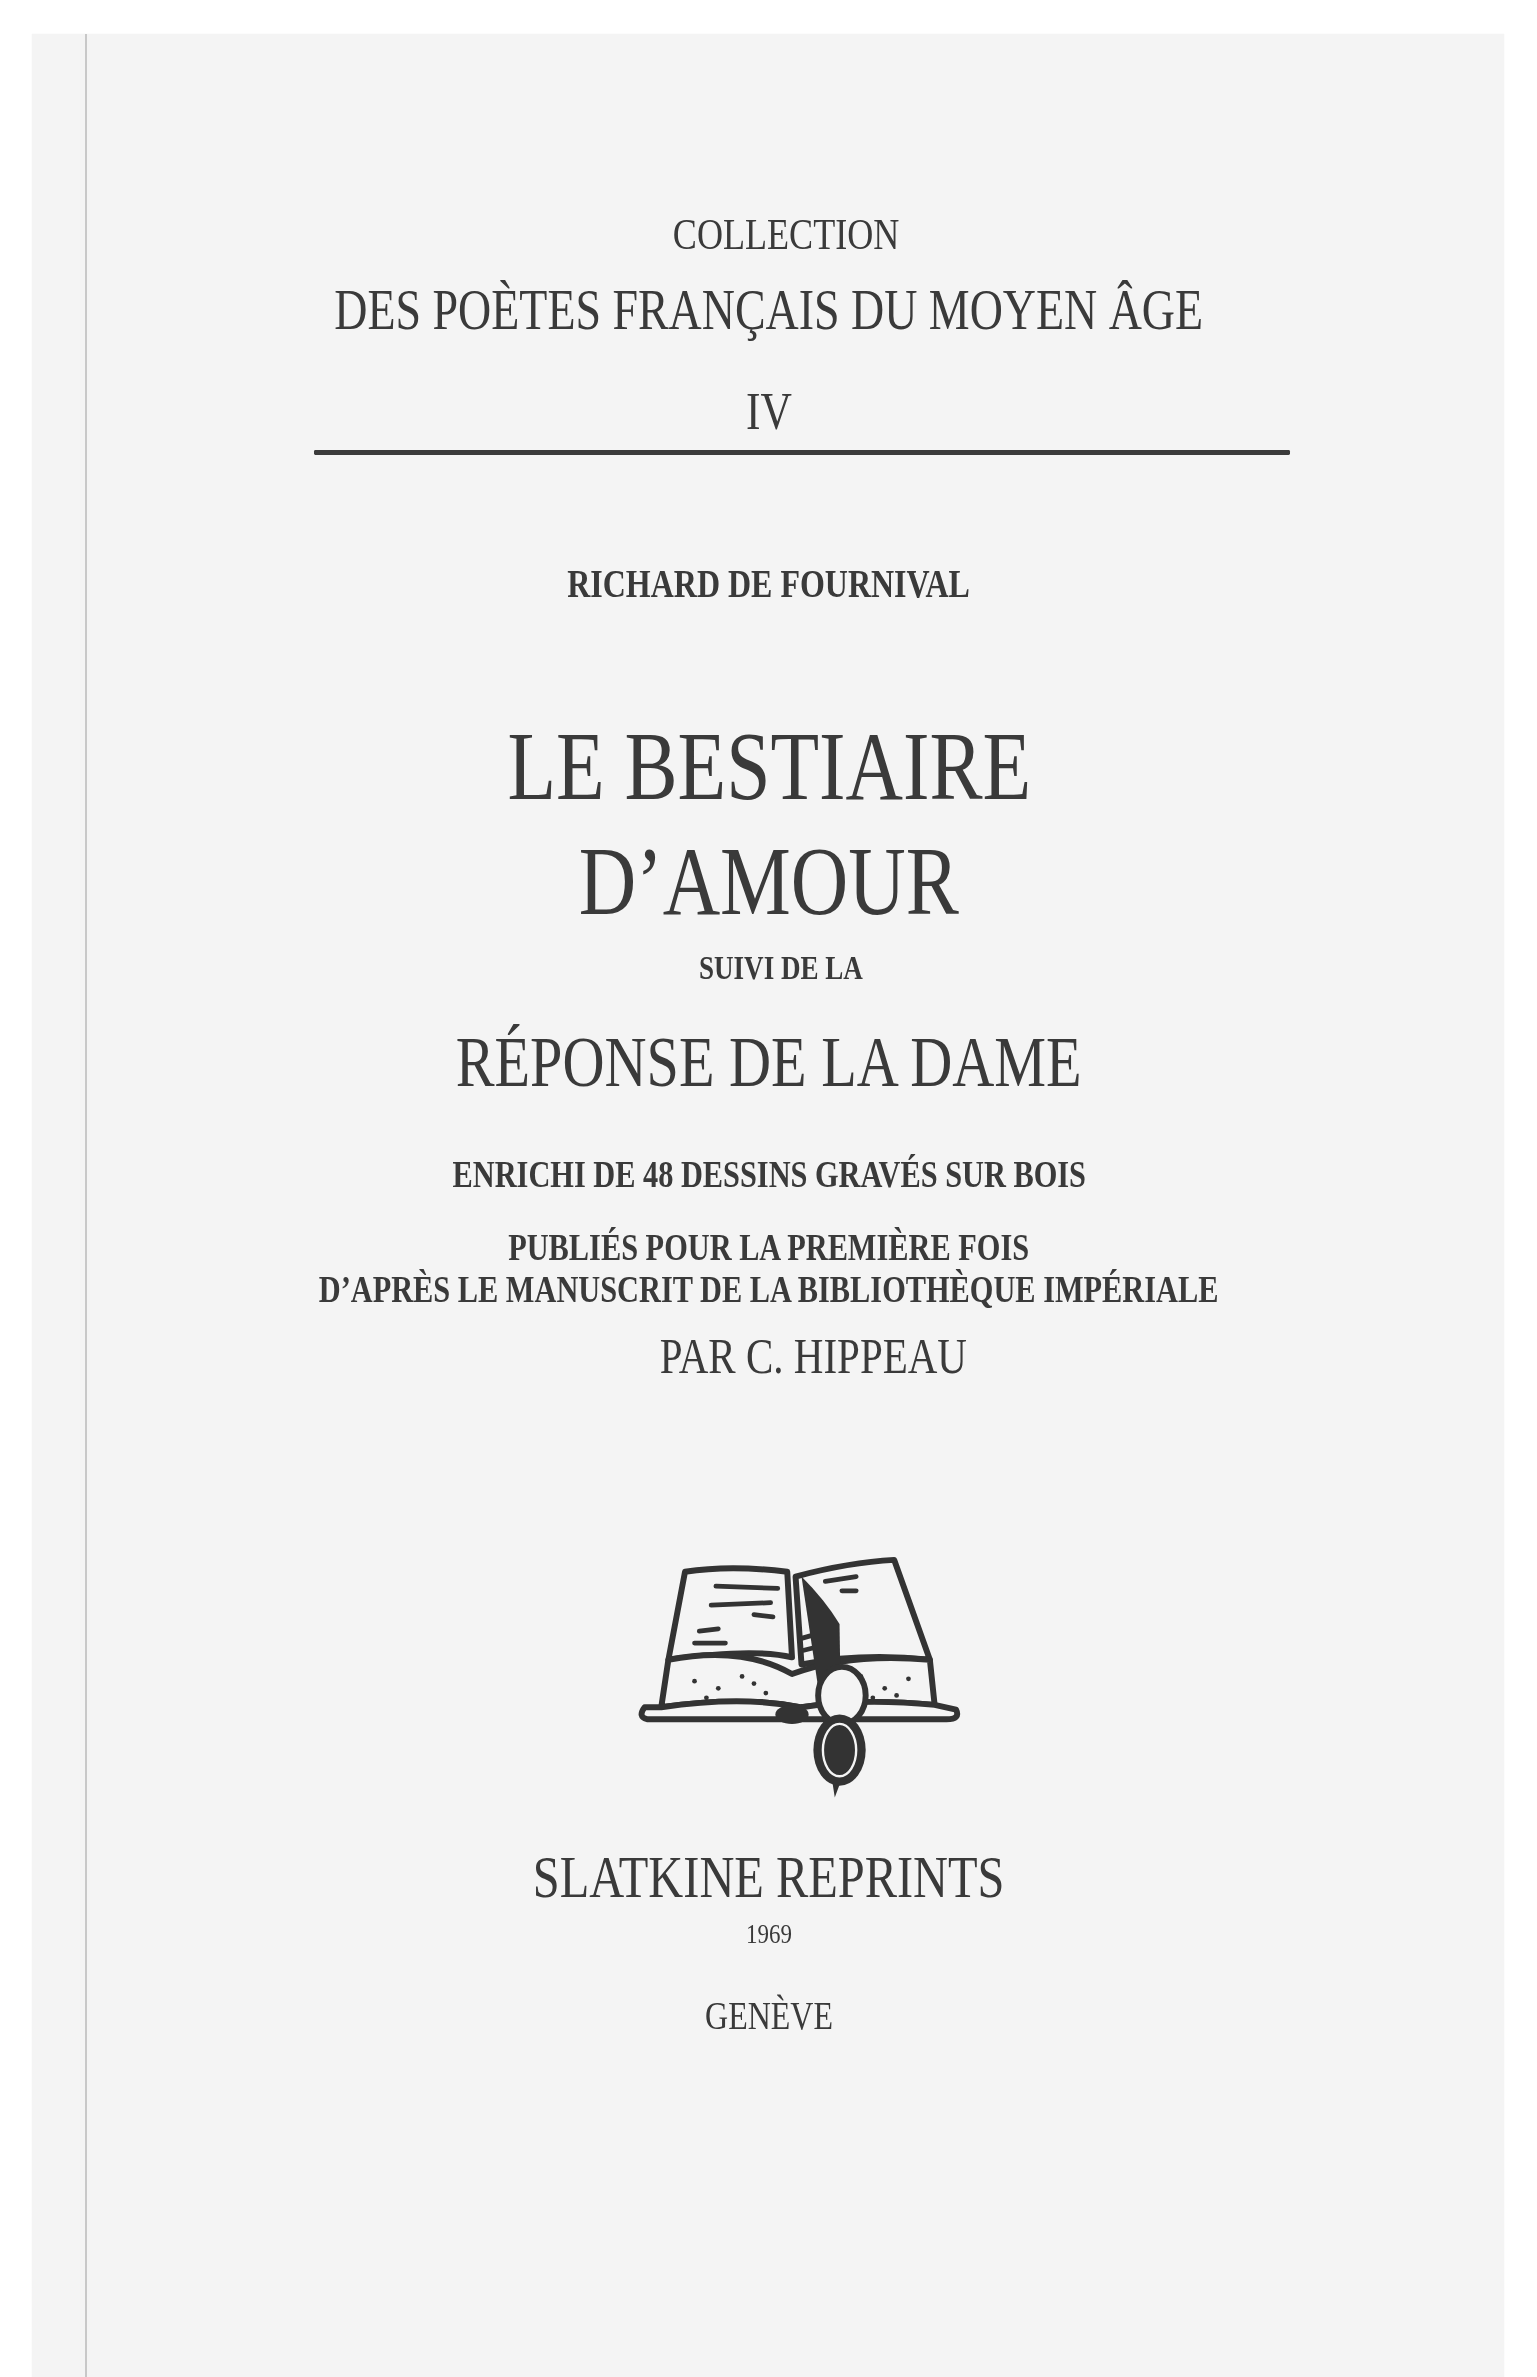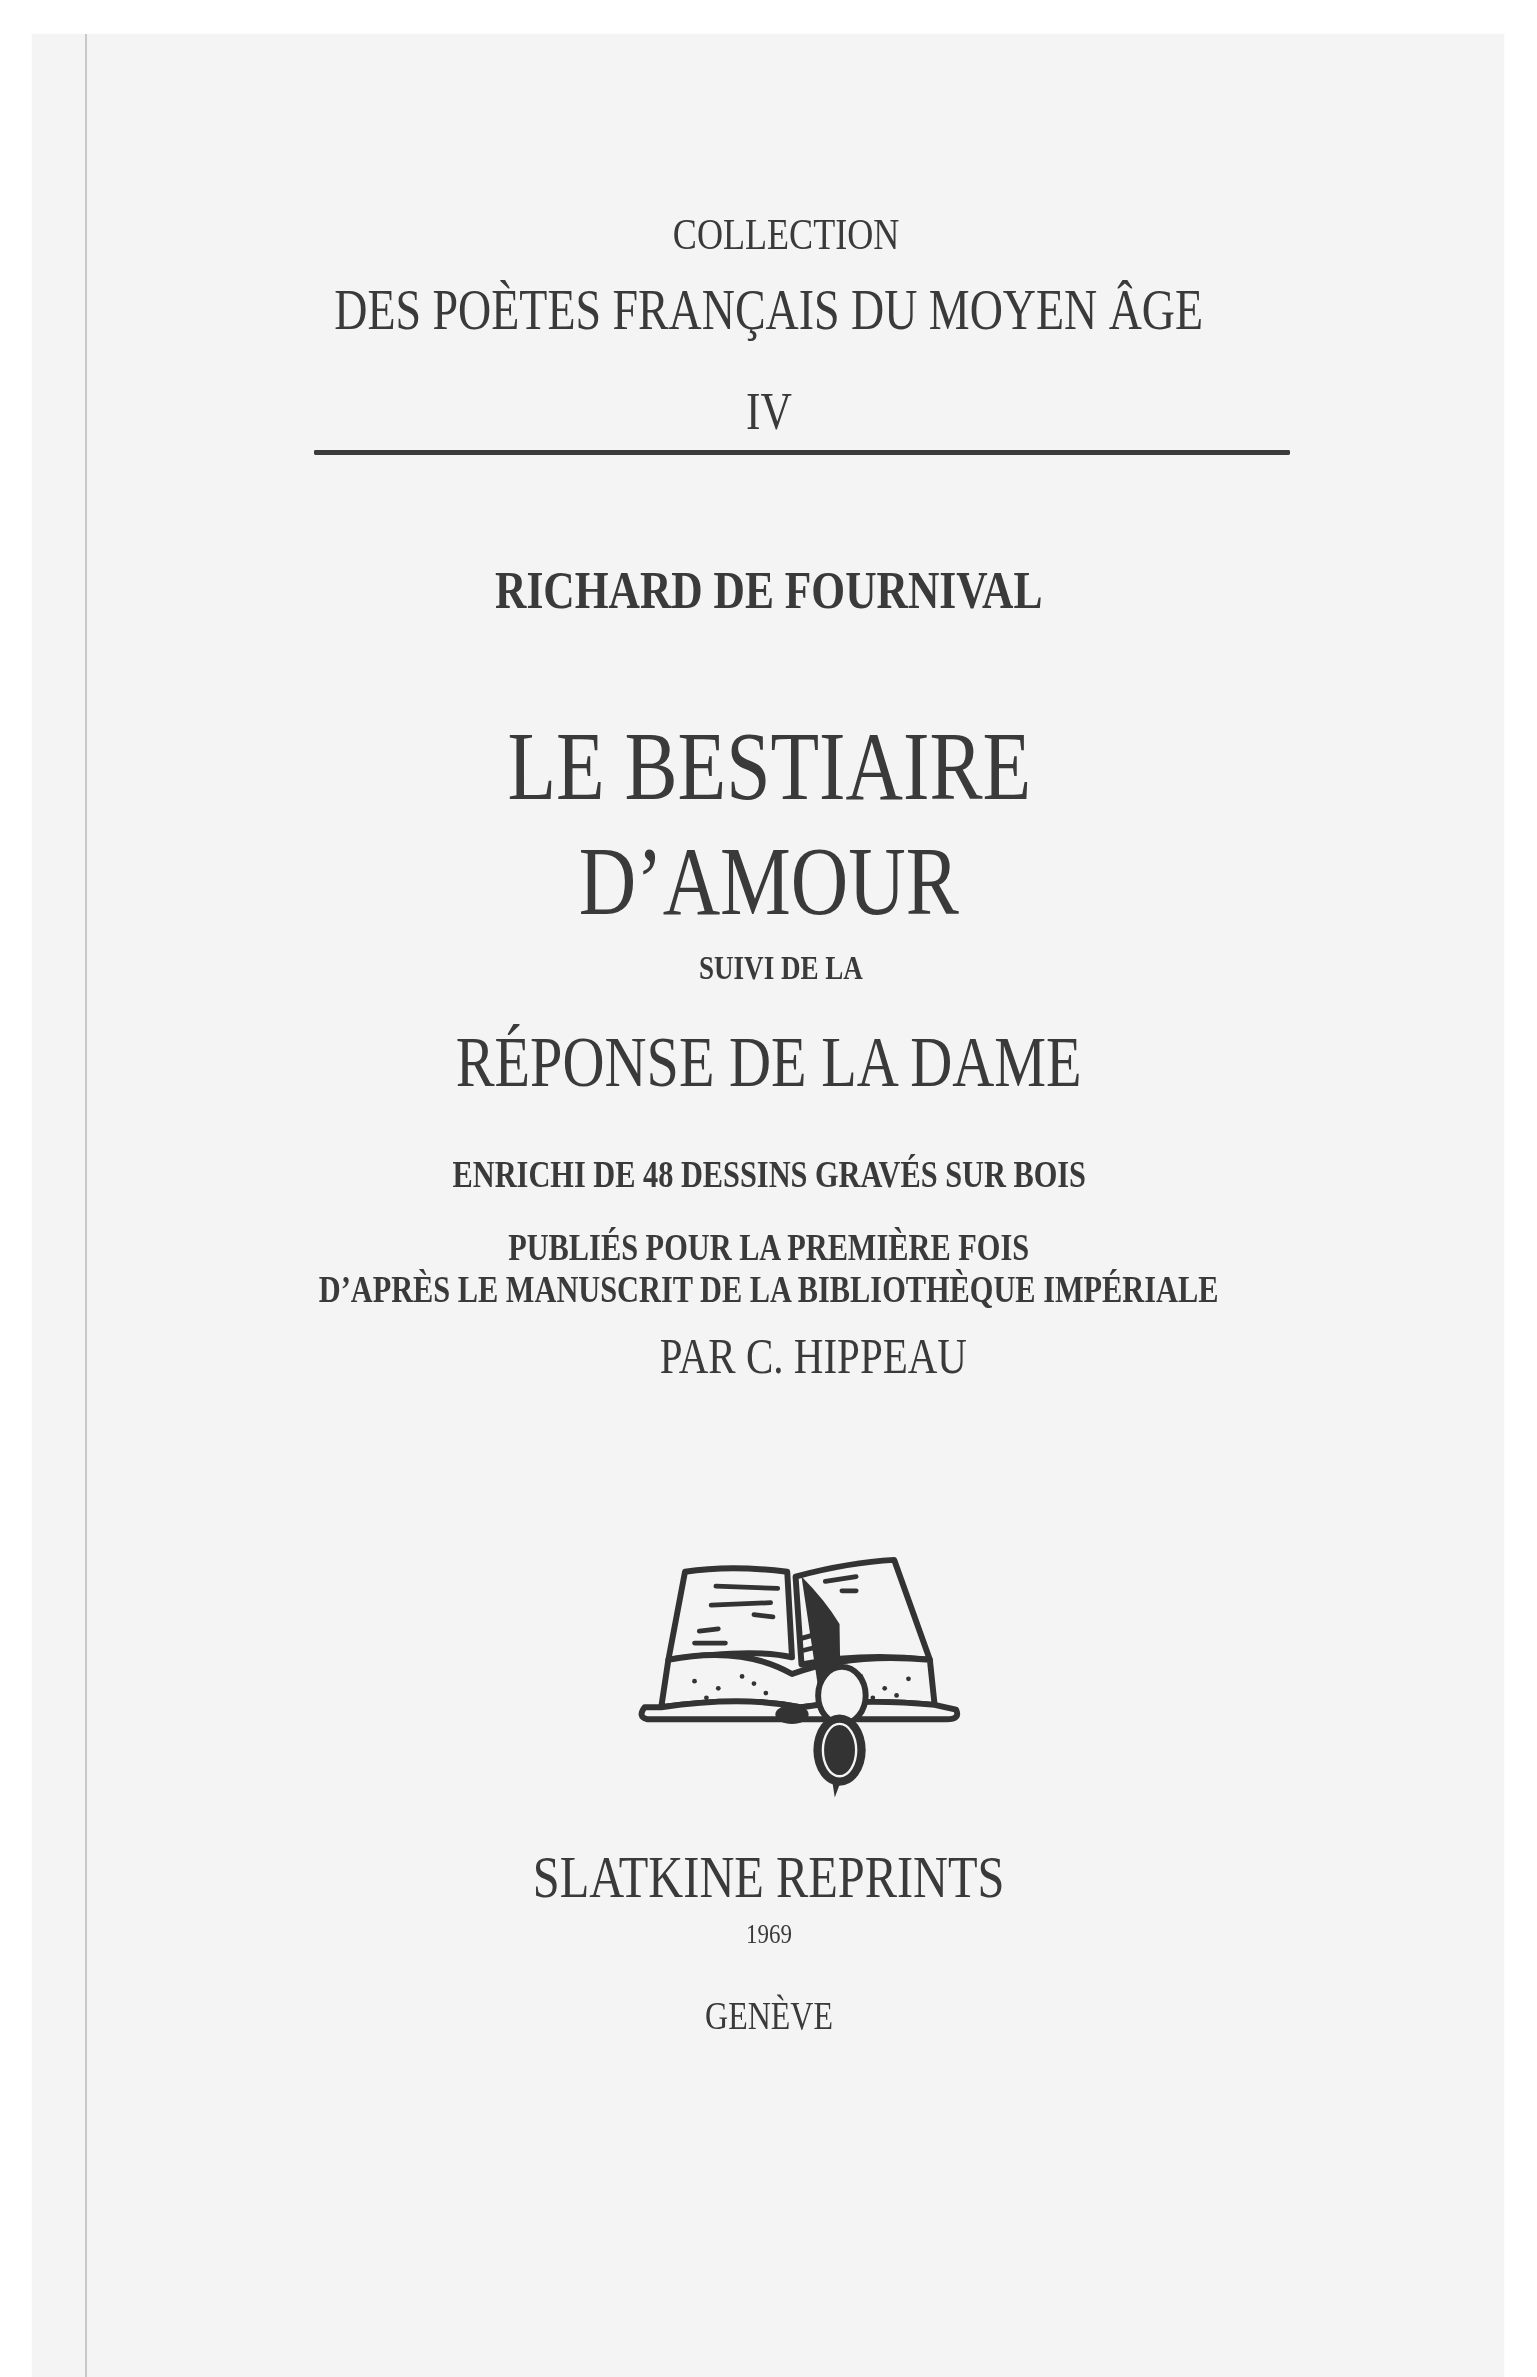--- a/index.html
+++ b/index.html
@@ -18,21 +18,21 @@
 
 <div class="page"></div>
 <div class="fold"></div>
 
 <div class="line" style="top:213px;font-size:44px;padding-left:17px;"><span>COLLECTION</span></div>
 <div class="line" style="top:270px;font-size:56px;margin-top:12px;"><span>DES POÈTES FRANÇAIS DU MOYEN ÂGE</span></div>
 <div class="line" style="top:361px;font-size:53px;margin-top:24px;"><span>IV</span></div>
 
 <div class="rule"></div>
 
-<div class="line" style="top:564px;font-size:53px;font-weight:bold;"><span>RICHARD DE FOURNIVAL</span></div>
+<div class="line" style="top:564px;font-size:39px;font-weight:bold;"><span>RICHARD DE FOURNIVAL</span></div>
 
 <div class="line" style="top:718px;font-size:97px;"><span>LE BESTIAIRE</span></div>
 <div class="line" style="top:833px;font-size:97px;"><span>D’AMOUR</span></div>
 <div class="line" style="top:952px;font-size:33px;font-weight:bold;margin-left:12px;"><span>SUIVI DE LA</span></div>
 <div class="line" style="top:1027px;font-size:71px;"><span>RÉPONSE DE LA DAME</span></div>
 
 <div class="line" style="top:1156px;font-size:37px;font-weight:bold;"><span>ENRICHI DE 48 DESSINS GRAVÉS SUR BOIS</span></div>
 <div class="line" style="top:1229px;font-size:37px;font-weight:bold;"><span>PUBLIÉS POUR LA PREMIÈRE FOIS</span></div>
 <div class="line" style="top:1271px;font-size:37px;font-weight:bold;text-align:center;"><span>D’APRÈS LE MANUSCRIT DE LA BIBLIOTHÈQUE IMPÉRIALE</span></div>
 

